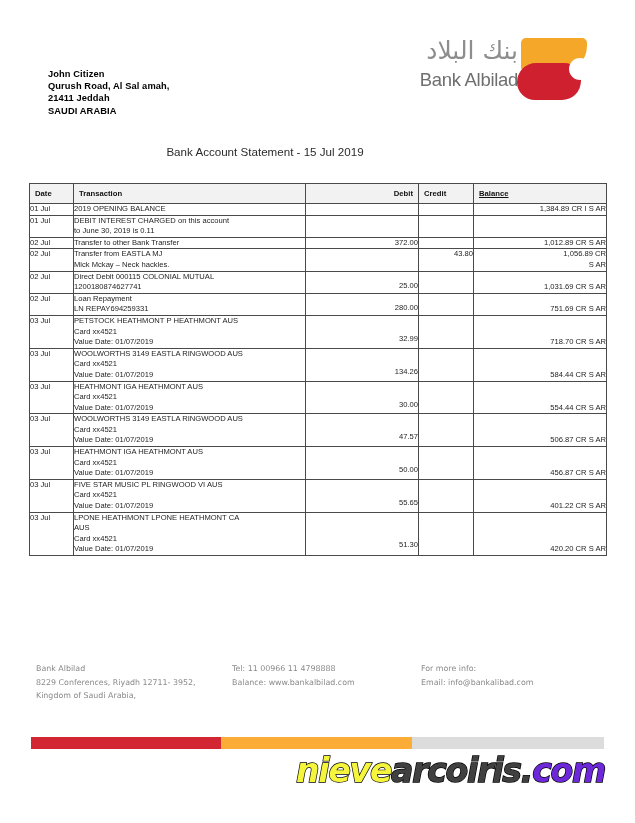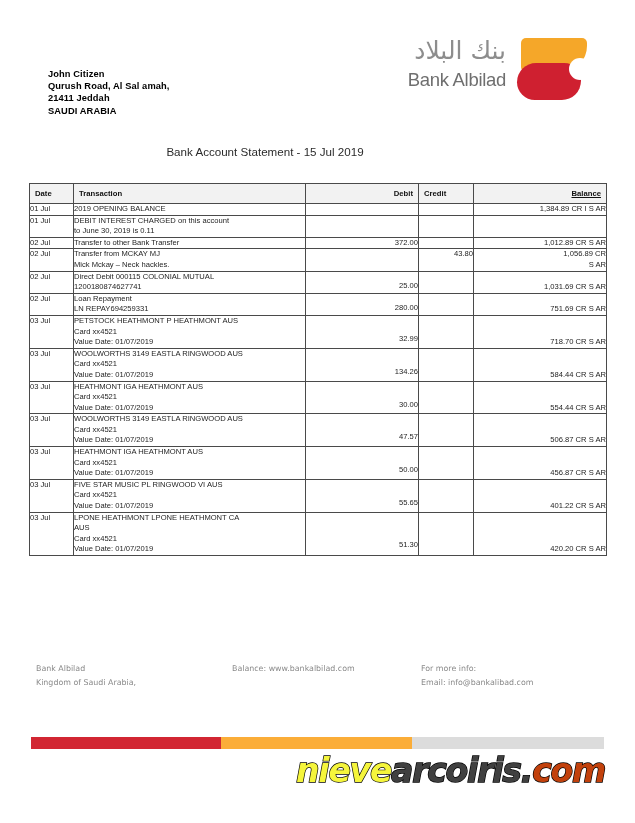--- a/index.html
+++ b/index.html
@@ -36,21 +36,21 @@
 
   .logo {
     position: absolute;
     left: 386px;
     top: 36px;
     width: 216px;
     height: 72px;
   }
   .logo-text-block {
     position: absolute;
-    left: 0; top: 0;
+    left: 12px; top: 0;
     width: 120px;
     text-align: right;
   }
   .logo-arabic {
     font-size: 25px;
     color: #8d8d8d;
     line-height: 30px;
     height: 32px;
     font-family: "DejaVu Sans", sans-serif;
     white-space: nowrap;
@@ -135,21 +135,21 @@
   .col-date   { width: 44px; }
   .col-trans  { width: 232px; }
   .col-debit  { width: 113px; }
   .col-credit { width: 55px; }
   .col-bal    { width: 133px; }
 
   th.h-date   { text-align: left; }
   th.h-trans  { text-align: left; }
   th.h-debit  { text-align: right; }
   th.h-credit { text-align: left; }
-  th.h-bal    { text-align: right; text-decoration: underline; }
+  th.h-bal    { text-align: left; text-decoration: underline; }
 
   td.c-date {
     text-align: left;
     padding: 2.5px 0 2px 5px;
     white-space: nowrap;
   }
   td.c-trans {
     text-align: left;
     padding: 2.5px 4px 2px 6px;
     line-height: 10.6px;
@@ -302,21 +302,21 @@
             <span class="amt-line">372.00</span>
           </td>
           <td class="c-credit"></td>
           <td class="c-bal">
             <span class="bal-wrap">1,012.89 CR S AR</span>
           </td>
         </tr>
         <tr>
           <td class="c-date">02 Jul</td>
           <td class="c-trans">
-            <span class="pad-lines">Transfer from MCKAY MJ</span>
+            <span class="pad-lines">Transfer from EASTLA MJ</span>
             <span class="pad-lines">Mick Mckay – Neck hackles.</span>
           </td>
           <td class="c-debit"></td>
           <td class="c-credit">
             <span class="amt-line">43.80</span>
           </td>
           <td class="c-bal">
             <span class="bal-wrap">1,056.89 CR</span>
             <span class="bal-wrap">S AR</span>
           </td>
@@ -489,30 +489,32 @@
             <span class="bal-wrap">420.20 CR S AR</span>
           </td>
         </tr>
       </tbody>
   </table>
 </div>
 
 <div class="footer">
   <div class="fcol c1">
     <div>Bank Albilad</div>
+    <div>8229 Conferences, Riyadh 12711- 3952,</div>
     <div>Kingdom of Saudi Arabia,</div>
   </div>
   <div class="fcol c2">
+    <div>Tel: 11 00966 11 4798888</div>
     <div>Balance: www.bankalbilad.com</div>
   </div>
   <div class="fcol c3">
     <div>For more info:</div>
     <div>Email: info@bankalibad.com</div>
   </div>
 </div>
 
 <div class="footer-bar">
   <span class="bar-red" style="background: rgb(210, 38, 50);"></span>
   <span class="bar-orange" style="background: rgb(251, 173, 56);"></span>
   <span class="bar-gray" style="background: rgb(220, 220, 220);"></span>
 </div>
 
-<div class="watermark"><span class="w1" style="color: rgb(245, 245, 60);">nieve</span><span class="w2" style="color: #404040;">arcoiris.</span><span class="w3" style="color: #c2410c;">com</span></div>
+<div class="watermark"><span class="w1" style="color: rgb(245, 245, 60);">nieve</span><span class="w2" style="color: #404040;">arcoiris.</span><span class="w3" style="color: #6d28d9;">com</span></div>
 
 </body></html>

